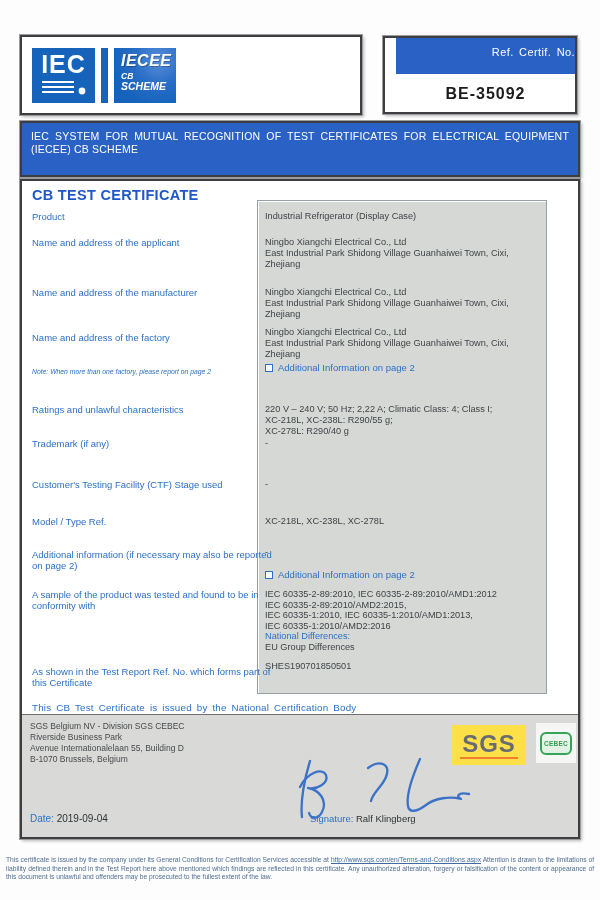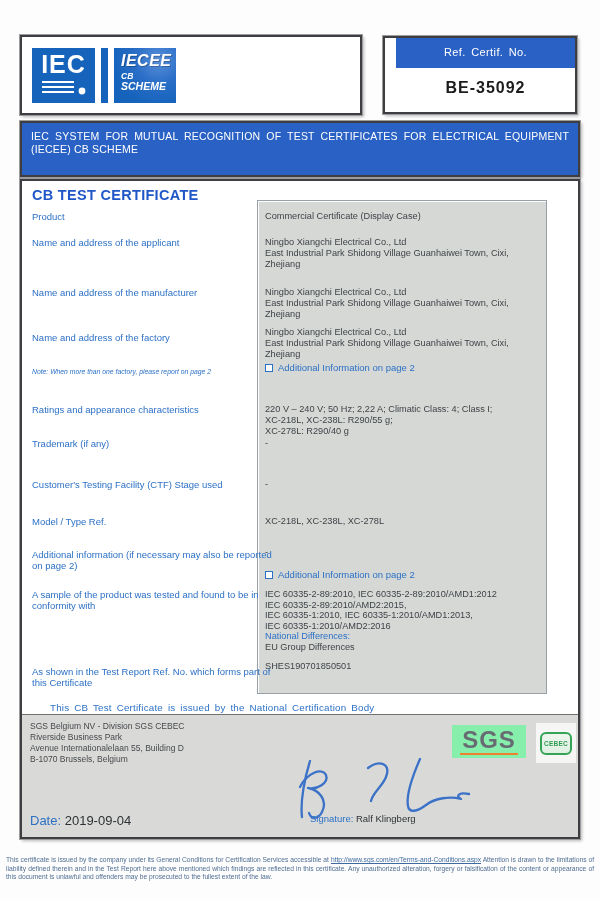--- a/index.html
+++ b/index.html
@@ -19,48 +19,48 @@
   .logos-box{left:20px;top:35px;width:342px;height:80px;}
   .iec-sq{position:absolute;left:10px;top:11px;width:63px;height:55px;background:var(--logoblue);display:flex;flex-direction:column;align-items:center;}
   .iec-txt{color:#fff;font-weight:bold;font-size:25px;line-height:27px;letter-spacing:1px;margin-top:3px;}
   .iec-lines{margin-top:1px;}
   .strip{position:absolute;left:79px;top:11px;width:7px;height:55px;background:var(--logoblue);}
   .iecee-sq{position:absolute;left:92px;top:11px;width:62px;height:55px;background:radial-gradient(circle at 72% 22%,#5a90da 0%,#2a6ec7 38%,var(--logoblue) 75%);color:#fff;font-style:italic;font-weight:bold;padding:4px 0 0 7px;overflow:hidden;}
   .iecee-t{font-size:16px;line-height:17px;letter-spacing:.5px;text-shadow:1px 1px 0 rgba(0,0,0,.25);}
   .iecee-s1{font-size:8.5px;line-height:9px;margin-top:3px;}
   .iecee-s2{font-size:10.5px;line-height:11px;}
   .ref-box{left:383px;top:36px;width:194px;height:78px;}
-  .ref-top{height:30px;background:var(--banner);color:#fff;text-align:center;font-size:11px;padding-top:8px;letter-spacing:.4px;word-spacing:2px;}
+  .ref-top{height:36px;background:var(--banner);color:#fff;text-align:right;font-size:11px;padding-top:8px;letter-spacing:.4px;word-spacing:2px;}
   .ref-val{text-align:center;font-weight:bold;font-size:16px;color:#1c1c1c;padding-top:11px;letter-spacing:1px;}
 
   
   .banner{left:20px;top:121px;width:560px;height:56px;background:var(--banner);color:#fff;padding:7px 9px;}
   .b1{font-size:10.5px;line-height:13px;letter-spacing:.2px;text-align:justify;text-align-last:justify;}
   .b2{font-size:10.5px;line-height:13px;letter-spacing:.2px;}
 
   
   .content{left:20px;top:179px;width:560px;height:660px;}
   .title{position:absolute;left:10px;top:6px;color:#2057c8;font-weight:bold;font-size:14.5px;letter-spacing:.3px;}
   .panel{position:absolute;left:235px;top:19px;width:290px;height:494px;background:#d6d8d6;border:1px solid #97a0a6;box-shadow:1px 1px 0 #fff inset;}
   .fr{position:absolute;left:0;width:100%;height:0;z-index:2;}
   .lbl{position:absolute;left:10px;top:0;width:242px;color:var(--blue);font-size:9.5px;line-height:11px;}
   .val{position:absolute;left:243px;top:0;width:280px;color:var(--ink);font-size:9.2px;line-height:11px;}
   .note{position:absolute;left:10px;width:235px;color:var(--blue);font-size:6.8px;font-style:italic;z-index:2;}
   .cbx-row{position:absolute;left:243px;z-index:2;color:var(--blue);font-size:9.5px;}
   .cbx{display:inline-block;width:8px;height:8px;border:1px solid var(--blue);background:#fff;margin-right:5px;vertical-align:-1px;}
   .nd-label{color:var(--blue);}
-  .issued{position:absolute;left:28px;top:521px;color:var(--blue);font-size:9.8px;letter-spacing:.2px;word-spacing:2px;z-index:2;}
+  .issued{position:absolute;left:10px;top:521px;color:var(--blue);font-size:9.8px;letter-spacing:.2px;word-spacing:2px;z-index:2;}
   .footer{position:absolute;left:0;top:533px;width:100%;height:123px;background:#d9dad7;border-top:1px solid #707070;}
   .ncb{position:absolute;left:8px;top:6px;color:#46494d;font-size:8.5px;line-height:11px;}
-  .sgs{position:absolute;left:430px;top:10px;width:74px;height:33px;background:#86efac;display:flex;align-items:center;justify-content:center;}
+  .sgs{position:absolute;left:430px;top:10px;width:74px;height:40px;background:#fde047;display:flex;align-items:center;justify-content:center;}
   .sgs span{color:#686c72;font-weight:bold;font-size:24px;letter-spacing:1px;line-height:24px;border-bottom:2px solid #f08030;padding:0 2px 1px 2px;}
   .cebec{position:absolute;left:514px;top:8px;width:40px;height:40px;background:#f6f6f4;display:flex;align-items:center;justify-content:center;}
   .cebec span{display:inline-block;border:2px solid #34a457;border-radius:6px;padding:6px 2px;color:#2f9b50;font-weight:bold;font-size:6.5px;letter-spacing:.2px;background:linear-gradient(#eef6ee,#dff0e2);}
   .sig-svg{position:absolute;left:258px;top:38px;}
-  .dateline{position:absolute;left:8px;top:98px;font-size:13px;color:#2d3135;}
+  .dateline{position:absolute;left:8px;top:98px;font-size:10px;color:#2d3135;}
   .sigline{position:absolute;left:288px;top:98px;font-size:9.5px;color:#2d3135;}
   .lab{color:var(--blue);}
 
   
   .pageno{position:absolute;left:0;top:843px;width:100%;text-align:center;font-size:9px;color:#3c3c3c;}
   .legal{position:absolute;left:6px;right:6px;top:856px;font-size:6.7px;line-height:8.6px;color:#4f6e93;text-align:justify;}
   .legal-link{color:#3f6aa0;text-decoration:underline;}
 </style>
 </head>
 <body>
@@ -94,21 +94,21 @@
     <div class="b1">IEC SYSTEM FOR MUTUAL RECOGNITION OF TEST CERTIFICATES FOR ELECTRICAL EQUIPMENT</div>
     <div class="b2">(IECEE) CB SCHEME</div>
   </div>
 
   <div class="frame content">
     <div class="title">CB TEST CERTIFICATE</div>
     <div class="panel"></div>
 
     <div class="fr" style="top:30px">
       <div class="lbl">Product</div>
-      <div class="val">Commercial Certificate (Display Case)</div>
+      <div class="val">Industrial Refrigerator (Display Case)</div>
     </div>
 
     <div class="fr" style="top:56px">
       <div class="lbl">Name and address of the applicant</div>
       <div class="val">
         <div>Ningbo Xiangchi Electrical Co., Ltd</div>
         <div>East Industrial Park Shidong Village Guanhaiwei Town, Cixi,</div>
         <div>Zhejiang</div>
       </div>
     </div>
@@ -130,21 +130,21 @@
         <div>Zhejiang</div>
       </div>
     </div>
 
     <div class="cbx-row" style="top:181px">
       <span class="cbx"></span><span>Additional Information on page 2</span>
     </div>
     <div class="note" style="top:187px">Note: When more than one factory, please report on page 2</div>
 
     <div class="fr" style="top:223px">
-      <div class="lbl">Ratings and appearance characteristics</div>
+      <div class="lbl">Ratings and unlawful characteristics</div>
       <div class="val">
         <div>220 V – 240 V; 50 Hz; 2,22 A; Climatic Class: 4; Class I;</div>
         <div>XC-218L, XC-238L: R290/55 g;</div>
         <div>XC-278L: R290/40 g</div>
       </div>
     </div>
 
     <div class="fr" style="top:257px">
       <div class="lbl">Trademark (if any)</div>
       <div class="val">-</div>

